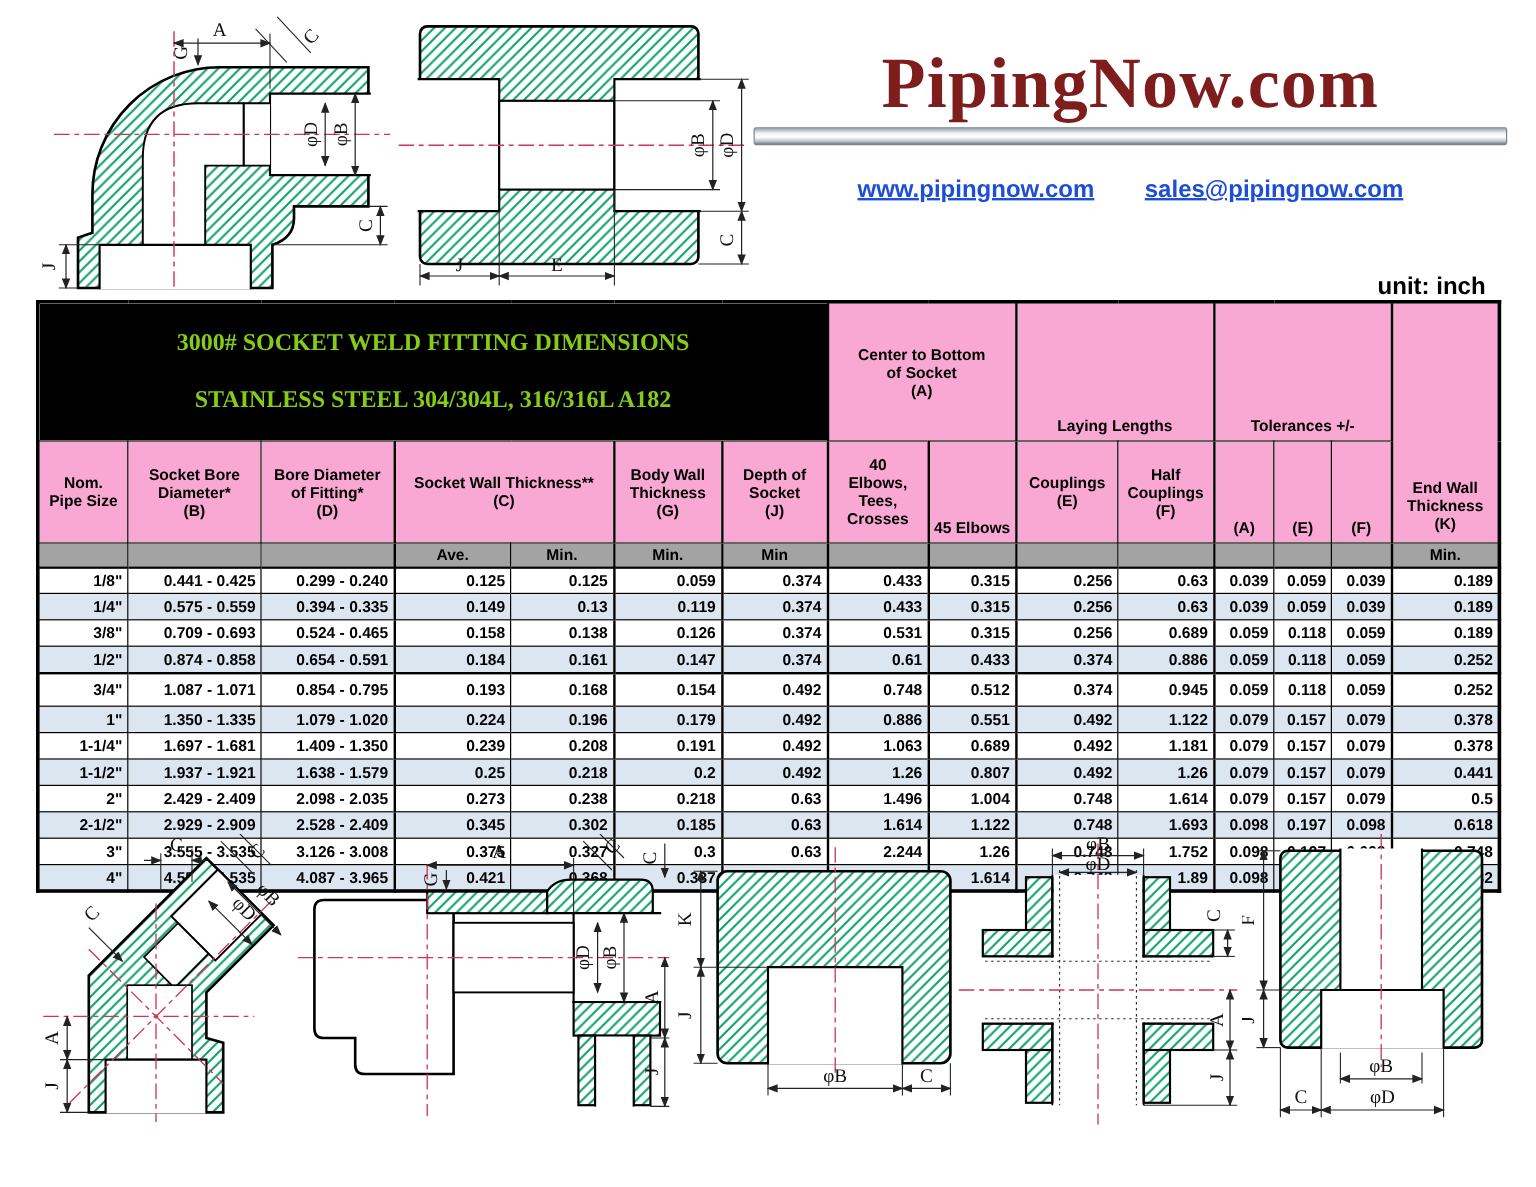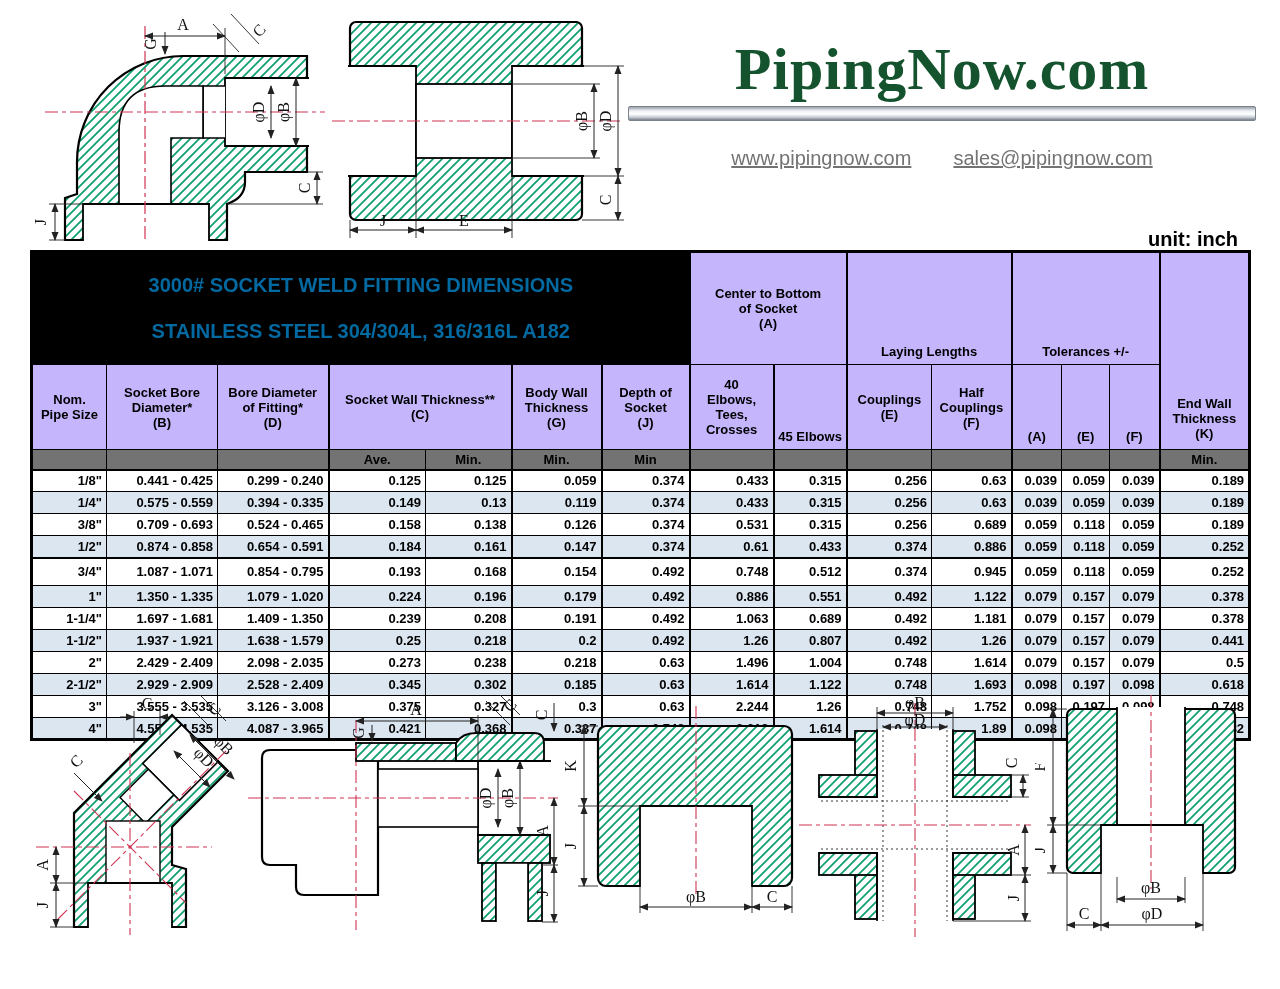--- a/index.html
+++ b/index.html
@@ -1,41 +1,41 @@
 <!DOCTYPE html>
 <html><head>
 <meta charset="utf-8">
 <style>
   html,body{margin:0;padding:0;}
   body{width:1280px;height:989px;position:relative;background:#fff;font-family:"Liberation Sans",sans-serif;overflow:hidden;color:#000;}
   .abs{position:absolute;}
   
-  .logo-text{font-family:"Liberation Serif",serif;font-weight:bold;font-size:60px;color:#14532d;text-align:center;letter-spacing:1px;line-height:1.1;}
+  .logo-text{font-family:"Liberation Serif",serif;font-weight:bold;font-size:60px;color:#7f1d1d;text-align:center;letter-spacing:1px;line-height:1.1;}
   .bar{height:13px;margin-top:4px;border:1px solid #7a828c;border-radius:2px;background:linear-gradient(180deg,#9aa1ab 0%,#eef1f4 30%,#ffffff 55%,#c3cad2 80%,#78808a 100%);}
-  .links{margin-top:26px;text-align:center;font-size:20px;font-weight:400;color:#737373;}
+  .links{margin-top:26px;text-align:center;font-size:20px;font-weight:700;color:#1d4ed8;}
   .links span{text-decoration:underline;}
   .links .gap{display:inline-block;width:42px;}
   .unit{font-size:20px;font-weight:700;text-align:right;}
   
   table{border-collapse:collapse;table-layout:fixed;width:1218px;border:3px solid #000;}
   td,th{border:1px solid #000;padding:1px 4px;font-size:13px;overflow:hidden;}
-  th{background:#c4b5fd;font-weight:700;white-space:pre-line;vertical-align:middle;text-align:center;padding:2px 2px;}
+  th{background:#f9a8d4;font-weight:700;white-space:pre-line;vertical-align:middle;text-align:center;padding:2px 2px;}
   td{text-align:right;font-weight:600;}
   td.lt{text-align:right;}
   td.c0{font-weight:700;text-align:right;}
   .br{border-right-width:2.5px !important;}
   tr.band1{height:65px;}
   tr.band2{height:85px;}
   tr.subhead{height:20px;}
-  tr.subhead td{background:#737373;font-weight:700;text-align:center;border-bottom:2.5px solid #000;}
+  tr.subhead td{background:#a3a3a3;font-weight:700;text-align:center;border-bottom:2.5px solid #000;}
   tbody tr{height:22px;}
   tbody tr.sep{height:28px;}
   tbody tr.sep td{border-top:2.5px solid #000;}
   tbody tr:nth-child(even) td{background:#dce6f1;}
-  .titlecell{background:#000;color:#0369a1;text-align:center;vertical-align:middle;}
+  .titlecell{background:#000;color:#84cc16;text-align:center;vertical-align:middle;font-family:Liberation Serif, serif;}
   .titlecell div{font-size:20px;font-weight:700;line-height:1.55;}
   th.vbottom{vertical-align:bottom;padding-bottom:5px;margin-left:12px;}
   th.endwall{vertical-align:bottom;padding-bottom:8px;}
   svg text{font-family:"Liberation Serif",serif;font-size:16px;fill:#111;}
 </style>
 </head>
 <body>
 
 <svg class="abs" style="left:15px;top:8px" width="315" height="235" viewBox="0 0 315 235">
   <defs>

